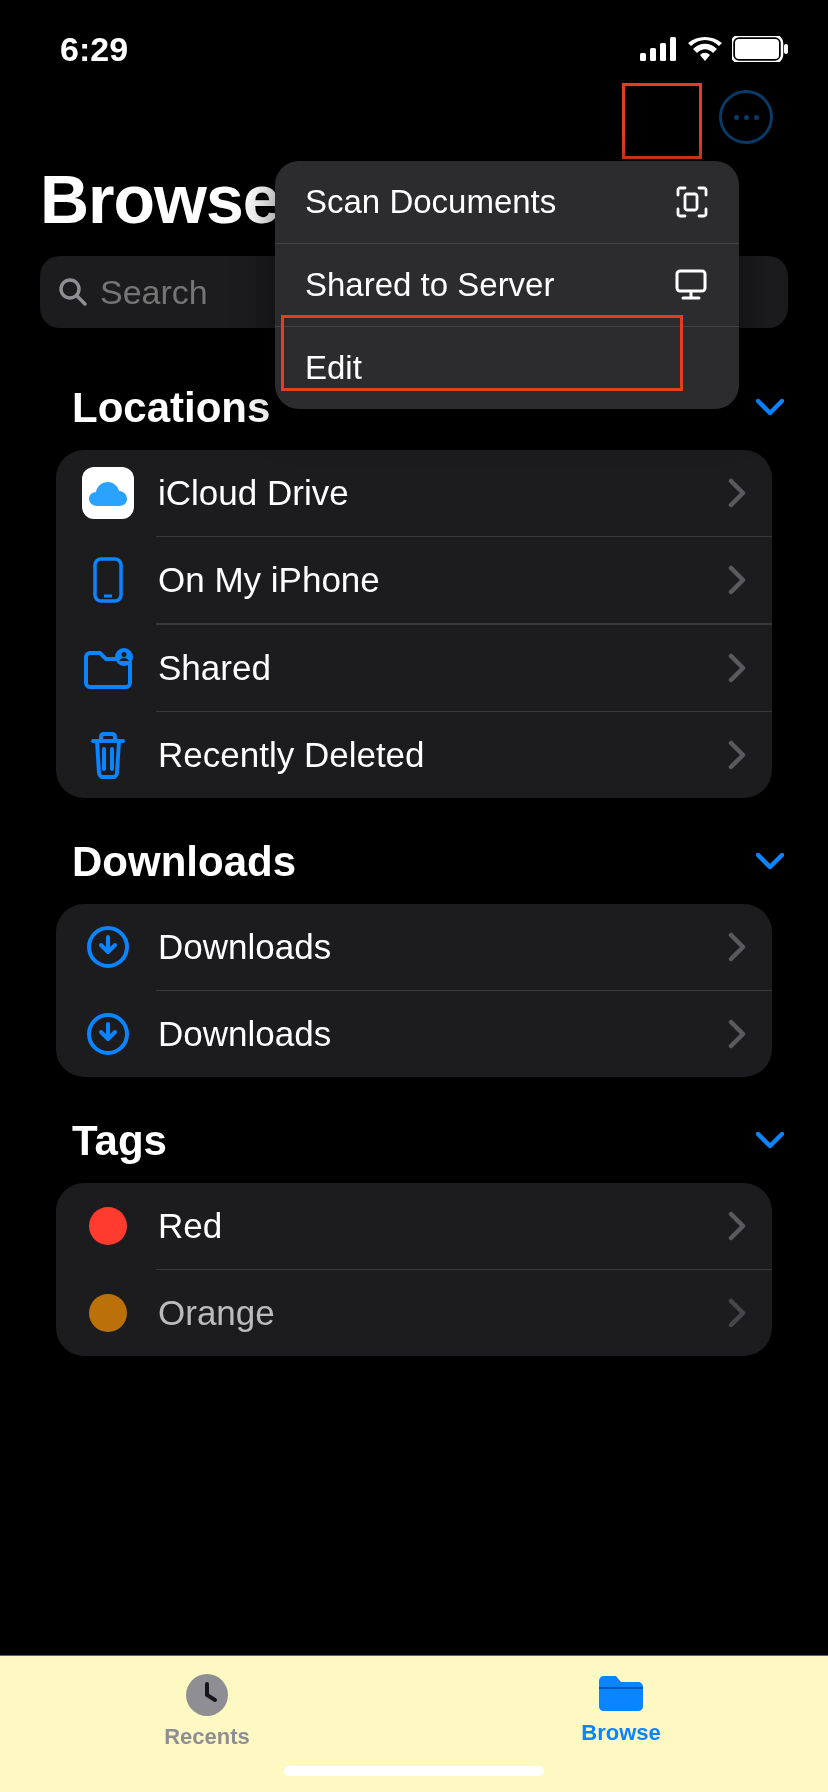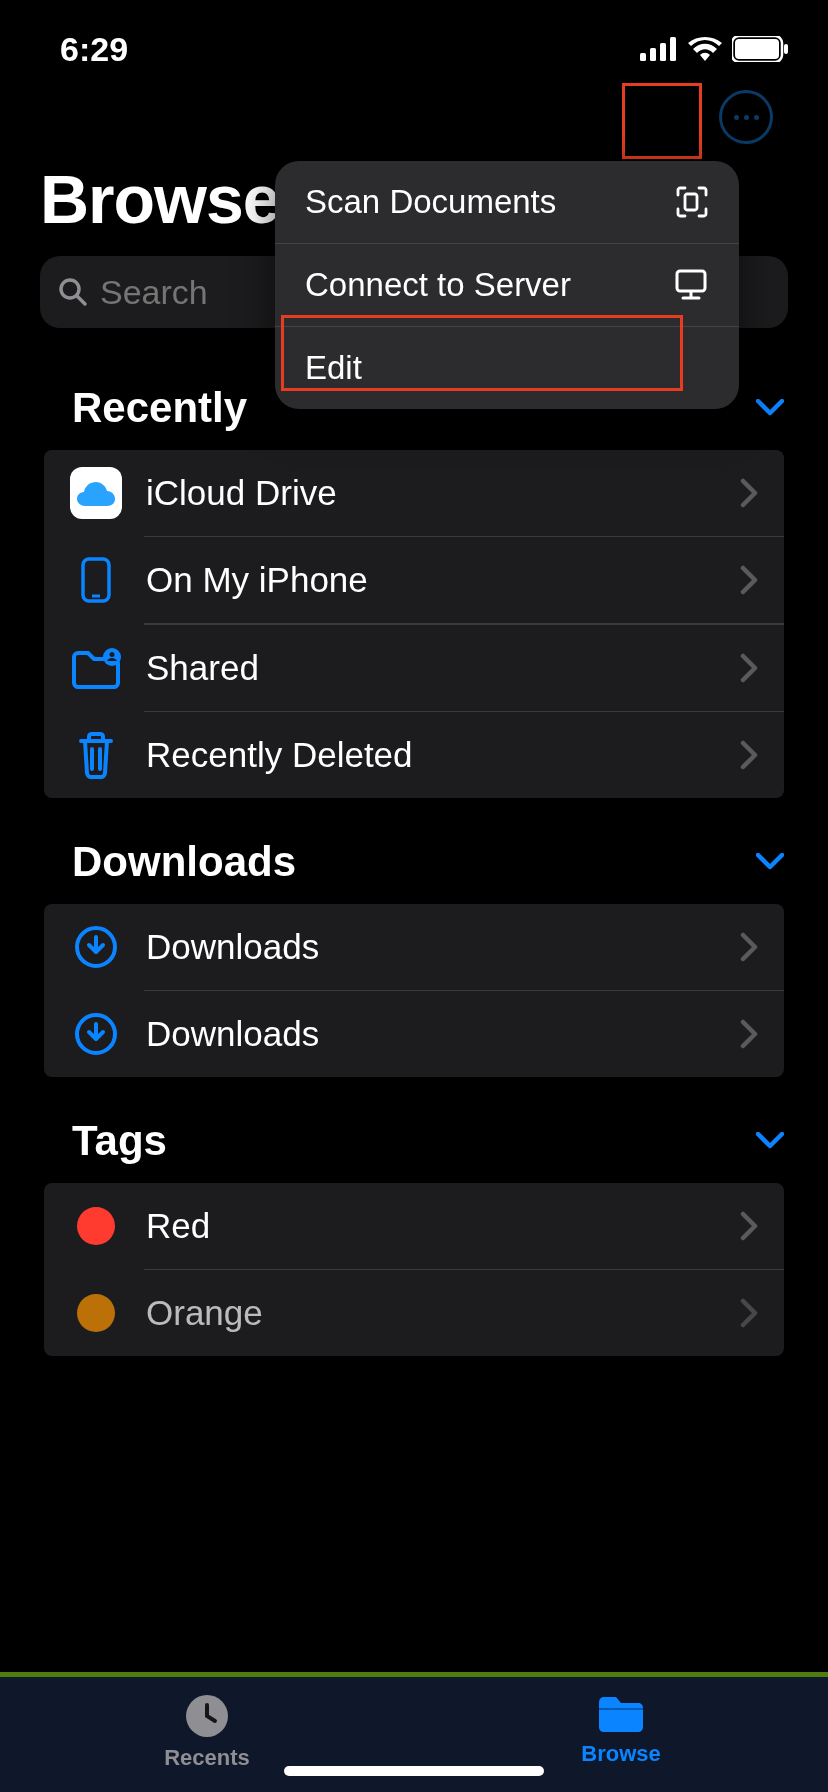--- a/index.html
+++ b/index.html
@@ -99,22 +99,22 @@
     padding: 40px 44px 18px 72px;
   }
   .section-title {
     font-size: 42px;
     font-weight: 700;
   }
   .chevron-down-blue { color: #0a84ff; }
 
   .list-card {
     background: #1c1c1e;
-    margin: 0 44px;
-    border-radius: 8px;
+    margin: 0 56px;
+    border-radius: 28px;
     overflow: hidden;
   }
   .list-row {
     display: flex;
     align-items: center;
     min-height: 86px;
     padding: 14px 26px;
     cursor: pointer;
   }
   .row-icon {
@@ -148,24 +148,24 @@
   }
 
   .tag-dot {
     width:38px;height:38px;border-radius:50%;
   }
 
   
   .tab-bar {
     position:absolute;
     bottom:0;left:0;right:0;
-    height:120px;
-    background:#0f172a;
+    height:137px;
+    background:#fef9c3;
     display:flex;
-    border-top:5px solid #4d7c0f;
+    border-top:1px solid #4d7c0f;
   }
   .tab {
     flex:1;
     display:flex;
     flex-direction:column;
     align-items:center;
     justify-content:flex-start;
     padding-top:16px;
     gap:6px;
     cursor:pointer;
@@ -253,21 +253,21 @@
 
 <div class="search-bar">
   <svg class="search-icon" width="30" height="30" viewBox="0 0 30 30">
       <circle cx="12" cy="12" r="9" fill="none" stroke="#8e8e93" stroke-width="3.5"></circle>
       <line x1="19" y1="19" x2="27" y2="27" stroke="#8e8e93" stroke-width="3.5" stroke-linecap="round"></line>
     </svg>
   <input class="search-input" placeholder="Search" style="">
 </div>
 
 <div class="section-header first">
-  <span class="section-title">Recently</span>
+  <span class="section-title">Locations</span>
   <svg class="chevron-down-blue" width="28" height="18" viewBox="0 0 28 18">
       <path d="M2 2l12 12L26 2" stroke="#0a84ff" stroke-width="4.5" fill="none" stroke-linecap="round" stroke-linejoin="round"></path>
     </svg>
 </div>
 <div class="list-card">
   <div class="list-row">
     <div class="row-icon">
         <div class="icloud-box">
           <svg width="38" height="26" viewBox="0 0 38 26">
             <path d="M30 26H8c-4 0-8-3-8-7s3-7 7-7c1-6 6-10 12-10 5 0 10 4 11 9 5 0 8 4 8 8s-3 7-8 7z" fill="#2aa3ff"></path>
@@ -387,21 +387,21 @@
 <div class="context-menu">
   <div class="menu-item">
     <span>Scan Documents</span>
     <svg width="34" height="34" viewBox="0 0 34 34">
         <path d="M3 10V5c0-1 1-2 2-2h5M24 3h5c1 0 2 1 2 2v5M31 24v5c0 1-1 2-2 2h-5M10 31H5c-1 0-2-1-2-2v-5" fill="none" stroke="#fff" stroke-width="2.8" stroke-linecap="round"></path>
         <path d="M12 9h8c1 0 2 1 2 2v12c0 1-1 2-2 2h-8c-1 0-2-1-2-2V11c0-1 1-2 2-2z" fill="none" stroke="#fff" stroke-width="2.8"></path>
       </svg>
   </div>
   <div class="menu-sep"></div>
   <div class="menu-item">
-    <span>Connect to Server</span>
+    <span>Shared to Server</span>
     <svg width="36" height="34" viewBox="0 0 36 34">
         <rect x="4" y="3" width="28" height="20" rx="3" fill="none" stroke="#fff" stroke-width="3"></rect>
         <line x1="18" y1="23" x2="18" y2="29" stroke="#fff" stroke-width="3"></line>
         <line x1="10" y1="30" x2="26" y2="30" stroke="#fff" stroke-width="3" stroke-linecap="round"></line>
       </svg>
   </div>
   <div class="menu-sep"></div>
   <div class="menu-item">
     <span>Edit</span>
   </div>

